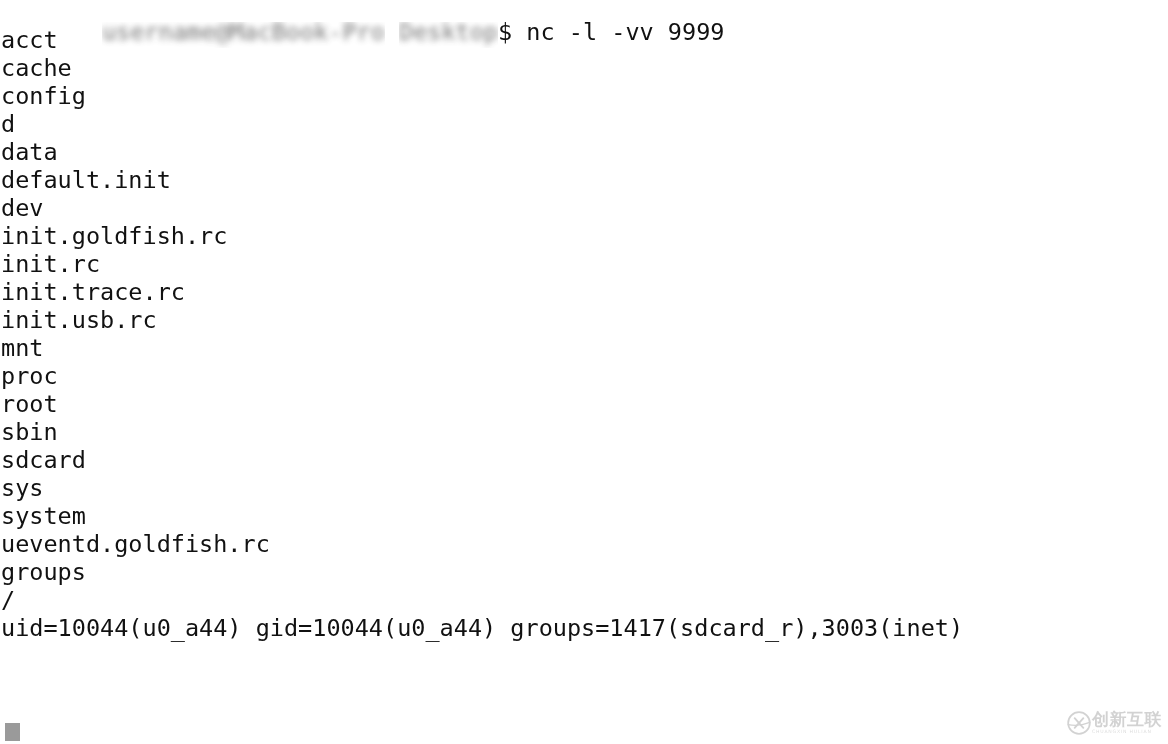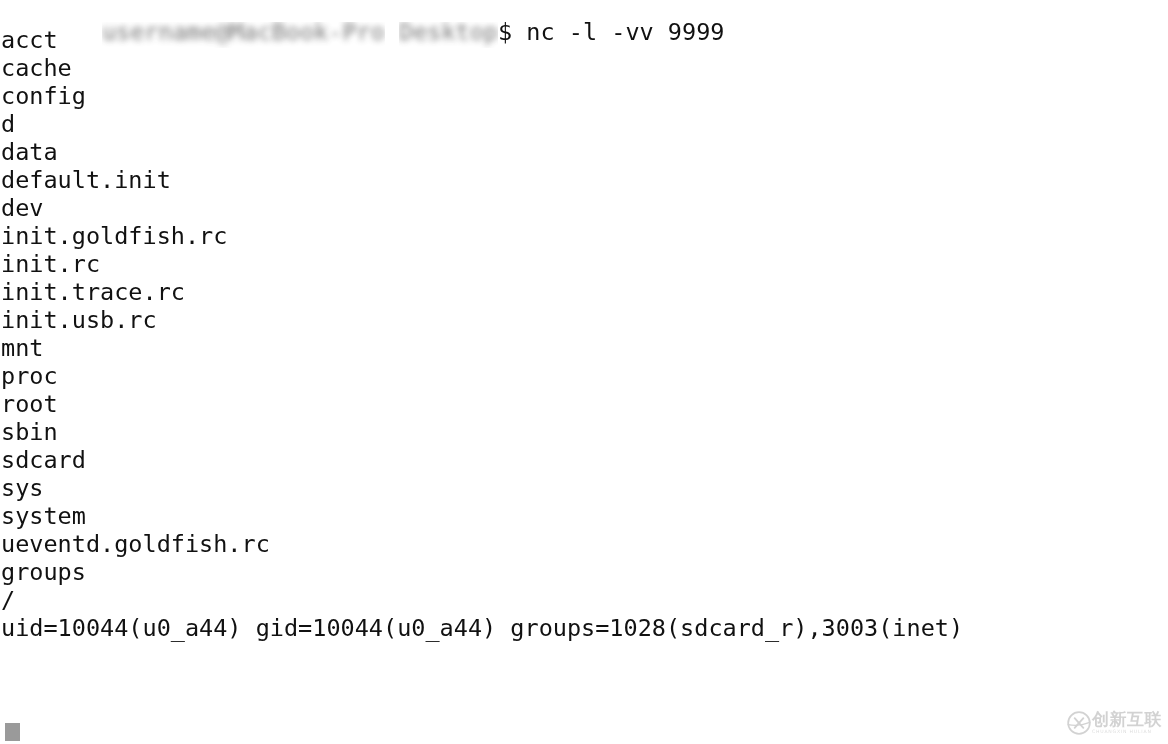--- a/index.html
+++ b/index.html
@@ -165,21 +165,21 @@
     <div class="line">mnt</div>
     <div class="line">proc</div>
     <div class="line">root</div>
     <div class="line">sbin</div>
     <div class="line">sdcard</div>
     <div class="line">sys</div>
     <div class="line">system</div>
     <div class="line">ueventd.goldfish.rc</div>
     <div class="line">groups</div>
     <div class="line">/</div>
-    <div class="line">uid=10044(u0_a44) gid=10044(u0_a44) groups=1028(sdcard_r),3003(inet)</div>
+    <div class="line">uid=10044(u0_a44) gid=10044(u0_a44) groups=1417(sdcard_r),3003(inet)</div>
 
   </div>
 
   <div id="cursor"></div>
 
   <div id="watermark">
     <svg class="wm-mark" viewBox="0 0 48 48">
       <circle cx="24" cy="24" r="20" fill="none" stroke="#6d6d6d" stroke-width="3.2"></circle>
       <path d="M16 15 L32 33" stroke="#6d6d6d" stroke-width="3.4" stroke-linecap="round"></path>
       <path d="M32 15 L16 33" stroke="#6d6d6d" stroke-width="3.4" stroke-linecap="round"></path>

